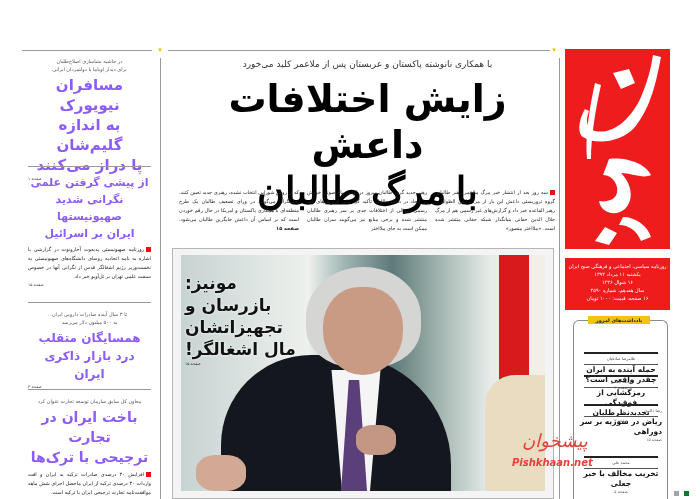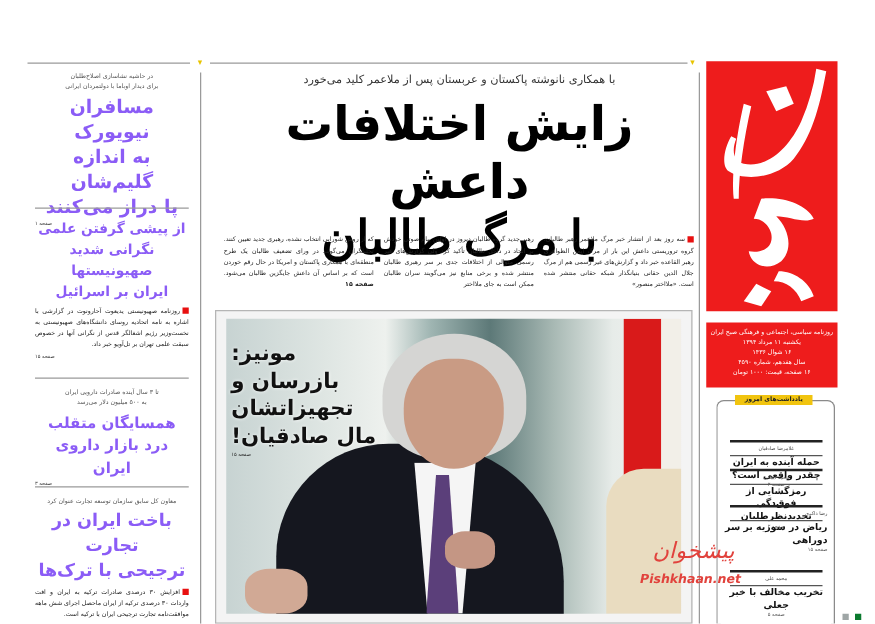--- a/index.html
+++ b/index.html
@@ -153,21 +153,21 @@
   <div class="shirt"></div>
   <div class="tie"></div>
   <div class="hair"></div>
   <div class="face"></div>
   <div class="hand"></div>
   <div class="hand2"></div>
 </div>
 <div class="photo-caption">
   <span class="c1">مونیز:</span>
   <span class="c2">بازرسان و تجهیزاتشان</span>
-  <span class="c3">مال صادقیان!</span>
+  <span class="c3">مال اشغالگر!</span>
   <span class="pg">صفحه ۱۵</span>
 </div>
 
 <div class="watermark">
   <span class="fa">پیشخوان</span>
   <span class="en">Pishkhaan.net</span>
 </div>
 
 <div class="left-col" style="top:57px;">
   <div class="kicker-s">در حاشیه نشاسازی اصلاح‌طلبان</div>
@@ -192,21 +192,21 @@
   </div>
   <div class="page-s">صفحه ۱۵</div>
 </div>
 <div class="rule" style="left:28px; top:302px; width:123px;"></div>
 
 <div class="left-col" style="top:310px;">
   <div class="kicker-s">تا ۳ سال آینده صادرات دارویی ایران</div>
   <div class="kicker-s">به ۵۰۰ میلیون دلار می‌رسد</div>
   <div class="hl-s" style="font-size:12px; line-height:18px; margin-top:3px;">
     <div>همسایگان متقلب</div>
-    <div>درد بازار داروی ایران</div>
+    <div>درد بازار ذاکری ایران</div>
   </div>
   <div class="page-s">صفحه ۳</div>
 </div>
 <div class="rule" style="left:28px; top:389px; width:123px;"></div>
 
 <div class="left-col" style="top:397px;">
   <div class="kicker-s">معاون کل سابق سازمان توسعه تجارت عنوان کرد</div>
   <div class="hl-s" style="font-size:14px; line-height:20px; margin-top:2px;">
     <div>باخت ایران در تجارت</div>
     <div>ترجیحی با ترک‌ها</div>

